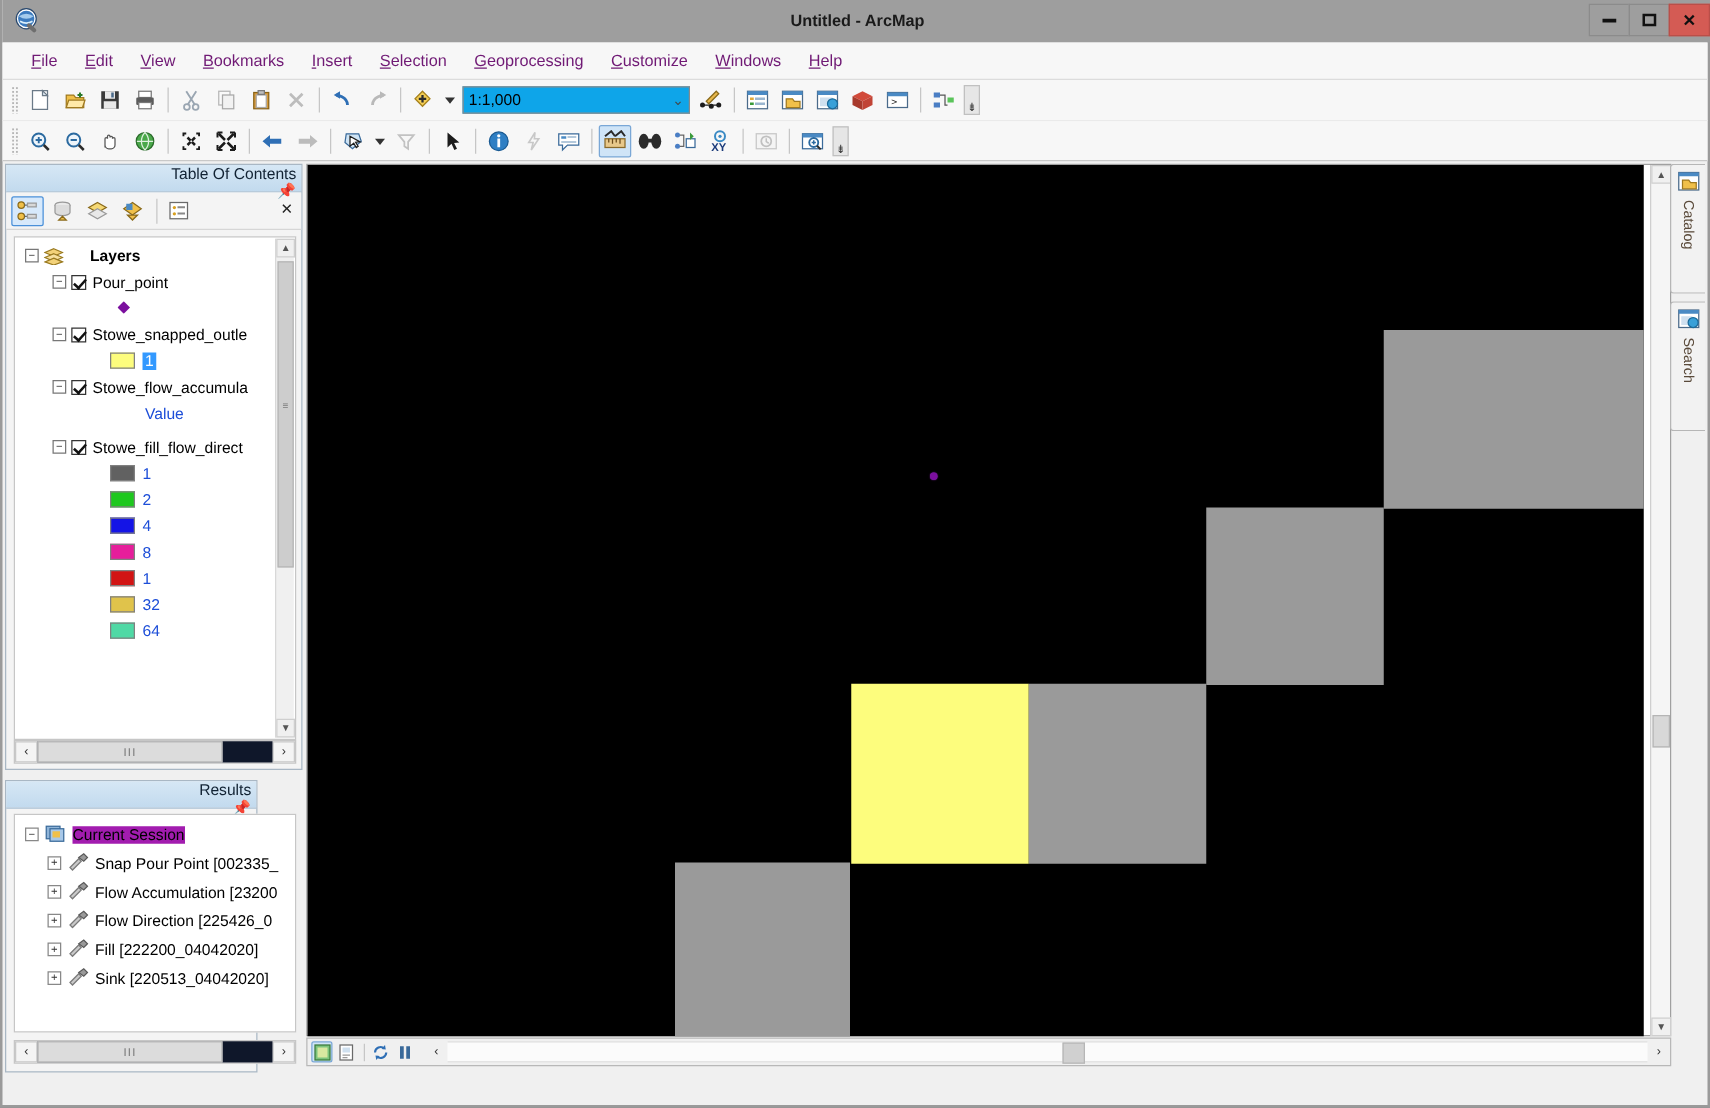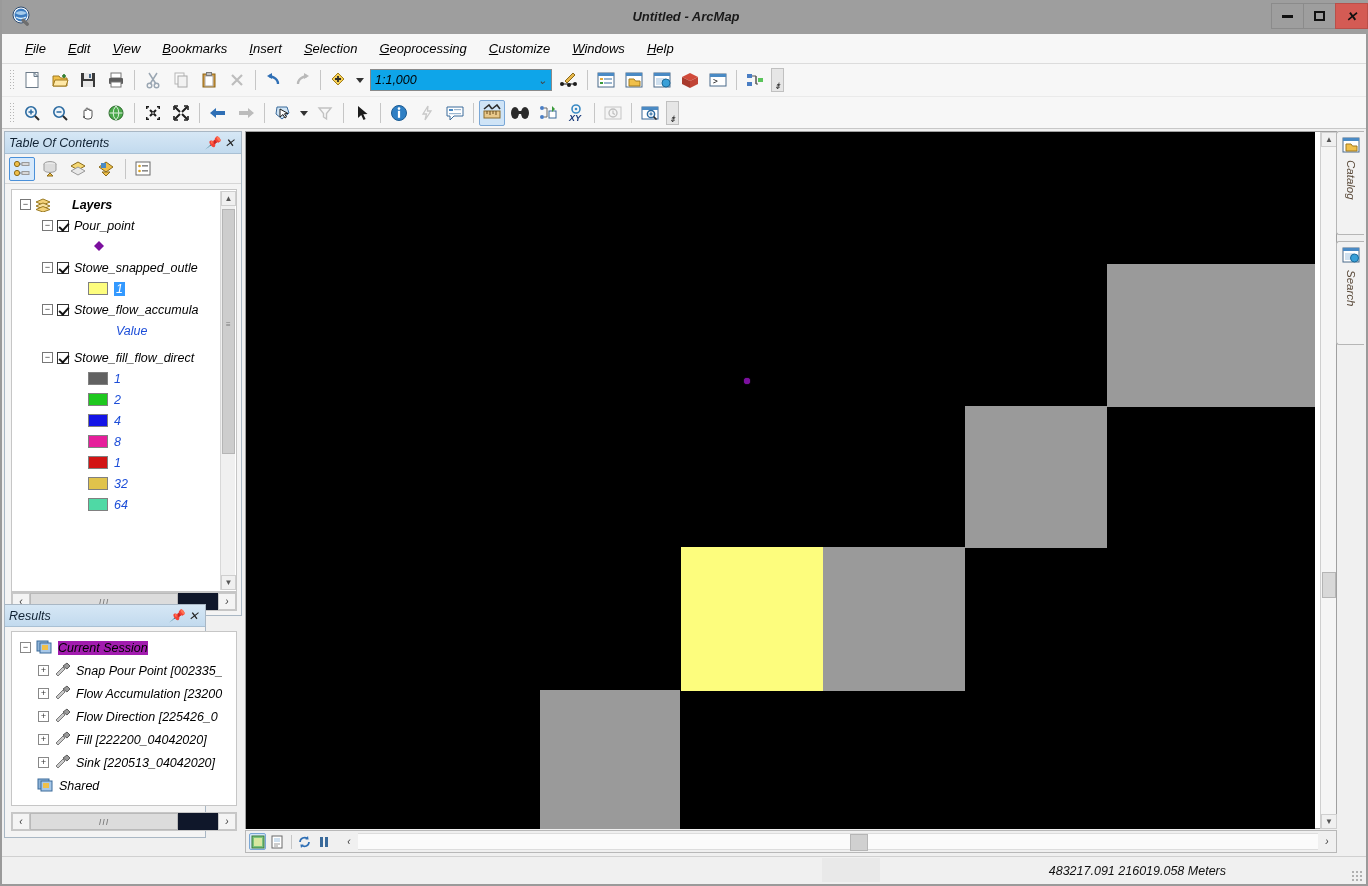--- a/index.html
+++ b/index.html
@@ -10,21 +10,20 @@
     font-family: "Liberation Sans", sans-serif;
     font-size: 12px;
     background: #9e9e9e;
   }
   #app {
     position: relative;
     width: 1368px; height: 886px;
     background: #f0f0f0;
     border: 2px solid #9a9a9a;
     border-top: none;
-    font-style: italic;
   }
 
   
   #titlebar {
     position: absolute; left: 0; top: 0; width: 1368px; height: 34px;
     background: #9e9e9e;
     display: flex; align-items: center;
   }
   #app-icon {
     position: absolute; left: 8px; top: 5px; width: 24px; height: 24px;
@@ -46,21 +45,21 @@
   .wbtn .min-glyph { width: 11px; height: 3px; background: #111; display:block; }
   .wbtn .max-glyph { width: 11px; height: 10px; border: 2px solid #111; display:block; }
 
   
   #menubar {
     position: absolute; left: 0; top: 34px; width: 1364px; height: 30px;
     background: #f7f7f7; border-bottom: 1px solid #dcdcdc;
     display: flex; align-items: center; padding-left: 12px;
   }
   .menu-item {
-    padding: 4px 11px; font-size: 13px; color: #000000; cursor: default;
+    padding: 4px 11px; font-size: 13px; color: #701a75; cursor: default;
   }
   .menu-item u { text-decoration: underline; }
 
   
   #toolbar1 {
     position: absolute; left: 0; top: 64px; width: 1364px; height: 33px;
     background: #f7f7f7; display: flex; align-items: center; padding-left: 4px;
     border-bottom: 1px solid #eaeaea;
   }
   #toolbar2 {
@@ -89,22 +88,23 @@
     color:#333; font-size:9px; background:#e6e6e6; border:1px solid #c0c0c0; margin-left:2px;
   }
 
   
   #toc-panel {
     position: absolute; left: 2px; top: 131px; width: 238px; height: 485px;
     background: #f4f4f4; border: 1px solid #a9b7c4;
   }
   .panel-head {
     height: 22px; background: linear-gradient(#d6e7f5,#c2daee);
-    display: flex; align-items: center; padding: 0 4px;
+    display: flex; align-items: flex-end; padding: 0 4px;
     border-bottom: 1px solid #a9c0d4;
+    flex-direction: column;
   }
   .panel-title { flex: 1; font-size: 12.5px; color: #123; font-weight: normal; }
   .panel-btn { width: 15px; height: 16px; display:flex; align-items:center; justify-content:center;
      color:#222; font-size:12px; margin-left:2px; }
   #toc-toolbar {
     height: 30px; background: #f4f4f4; display: flex; align-items: center; padding: 0 4px;
     border-bottom: 1px solid #d6d6d6;
   }
   .toc-tbtn { width: 26px; height: 24px; display:flex; align-items:center; justify-content:center;
     border:1px solid transparent; border-radius:2px; margin-right:2px; }
@@ -152,21 +152,21 @@
     display: flex; align-items: center; background: #f0f0f0; border: 1px solid #c6c6c6;
   }
   .hsb-arrow { width: 18px; height: 17px; display:flex; align-items:center; justify-content:center;
      background:#f4f4f4; border:1px solid #c8c8c8; font-size:10px; color:#333; }
   .hsb-track { flex: 1; height: 17px; position: relative; background: #0f172a; }
   .hsb-thumb { position:absolute; left:0; top:0; height:17px; width:148px;
      background:#dcdcdc; border:1px solid #b9b9b9; display:flex; align-items:center; justify-content:center;
      color:#777; font-size:9px; letter-spacing:1px; }
 
   #results-panel {
-    position: absolute; left: 2px; top: 604px; width: 202px; height: 234px;
+    position: absolute; left: 2px; top: 624px; width: 202px; height: 234px;
     background: #f4f4f4; border: 1px solid #a9b7c4;
   }
   #results-tree {
     position: absolute; left: 6px; top: 26px; width: 226px; height: 175px;
     background: #fff; border: 1px solid #c6c6c6; overflow: hidden; padding: 4px 0 0 4px;
   }
   .rnode { display:flex; align-items:center; height: 23px; white-space: nowrap; }
   .rexp { width:11px; height:11px; border:1px solid #888; background:#fff; font-size:9px;
      line-height:9px; text-align:center; color:#333; margin-right:5px; flex:none; }
   .rlabel { font-size: 12.5px; color:#000; }
@@ -771,30 +771,20 @@
       <div class="rnode" style="padding-left:22px">
         <span class="rexp">+</span>
         <span style="margin-right:5px">
           <svg width="17" height="15">
               <path d="M2 12 L9 5 L11 7 L4 14 Z" fill="#c9c9c9" stroke="#7a7a7a"></path>
               <path d="M9 4 L13 1 L16 4 L13 7 Z" fill="#9a9a9a" stroke="#5a5a5a"></path>
             </svg>
         </span>
         <span class="rlabel">Sink [220513_04042020]</span>
       </div>
-      <div class="rnode" style="padding-left:21px">
-        <span style="margin-right:5px">
-          <svg width="17" height="15">
-              <rect x="1" y="2" width="11" height="10" fill="#8fb4d8" stroke="#3a6a9a"></rect>
-              <rect x="4" y="4" width="11" height="10" fill="#a8c8e8" stroke="#3a6a9a"></rect>
-              <rect x="6" y="6" width="6" height="5" fill="#f0c04a"></rect>
-            </svg>
-        </span>
-        <span class="rlabel">Shared</span>
-      </div>
     </div>
     <div class="hsb" style="bottom:6px">
       <div class="hsb-arrow">‹</div>
       <div class="hsb-track">
         <div class="hsb-thumb">III</div>
       </div>
       <div class="hsb-arrow">›</div>
     </div>
   </div>
 
@@ -869,19 +859,14 @@
             <rect x="2" y="2" width="16" height="14" fill="#fff" stroke="#4a6a8a"></rect>
             <rect x="2" y="2" width="16" height="3" fill="#4a8ac4"></rect>
             <rect x="4" y="7" width="9" height="7" fill="#cfe0ef"></rect>
             <circle cx="13.5" cy="12" r="4" fill="#39a0d8" stroke="#1a6a9a"></circle>
           </svg>
       </span>
       <span class="lbl">Search</span>
     </div>
   </div>
 
-  <div id="statusbar">
-    <div id="sb-cell-a"></div>
-    <div id="coord-readout">483217.091  216019.058 Meters</div>
-    <div id="grip-corner"></div>
-  </div>
 
 </div>
 
 </body></html>

